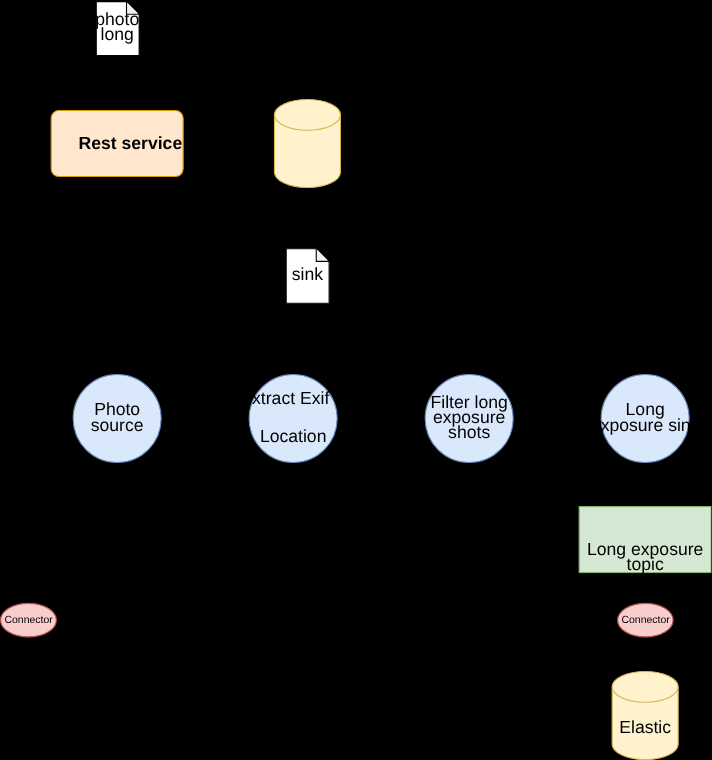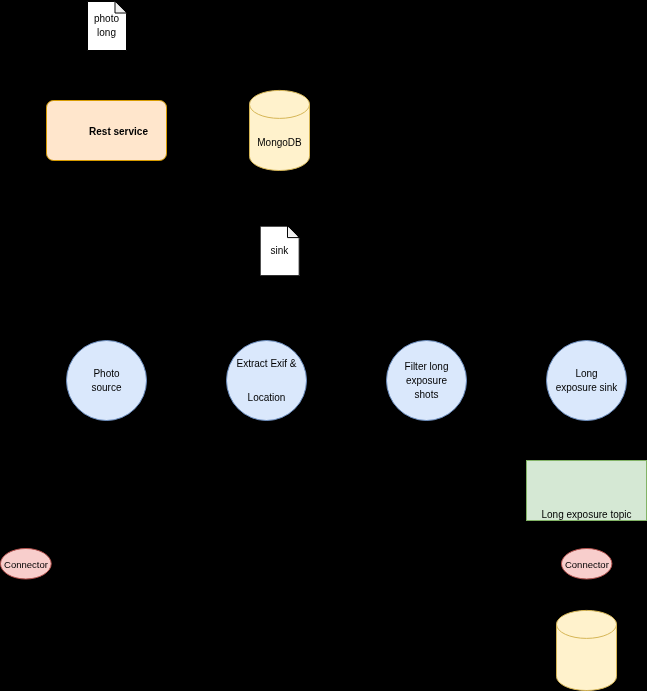--- a/index.html
+++ b/index.html
@@ -2,21 +2,21 @@
 <html><head>
 <meta charset="utf-8">
 <title>diagram</title>
 <style>
   html,body{margin:0;padding:0;background:#000;}
   #canvas{position:relative;width:647px;height:691px;background:#000;overflow:hidden;
     font-family:"Liberation Sans",sans-serif;-webkit-font-smoothing:antialiased;}
   .node{position:absolute;box-sizing:border-box;}
   .node svg{position:absolute;left:0;top:0;overflow:visible;display:block;}
   .lbl{position:absolute;left:0;right:0;display:flex;align-items:center;justify-content:center;
-       text-align:center;color:#000;font-size:10px;line-height:14px;pointer-events:none;transform:translateY(0.55px);}
+       text-align:center;color:#000;font-size:16px;line-height:14px;pointer-events:none;transform:translateY(0.55px);}
   .lbl span{display:block;}
 </style>
 </head>
 <body>
 
 <div id="canvas">
 
   <div class="node" style="left:86.5px;top:0.5px;width:40px;height:50px;">
     <svg width="40" height="50" viewBox="0 0 40 50">
       <path d="M 0.5 0.5 L 27.7 0.5 L 39.5 12.3 L 39.5 49.5 L 0.5 49.5 Z" fill="#ffffff" stroke="none"></path>
@@ -37,23 +37,20 @@
     <div class="lbl" style="top:0;height:61px;">
       <span>Rest service</span>
     </div>
   </div>
 
   <div class="node" style="left:249px;top:90px;width:61px;height:81px;">
     <svg width="61" height="81" viewBox="0 0 61 81">
       <path d="M 0.5 14.4 A 30 14 0 0 1 60.5 14.4 L 60.5 66.5 A 30 14 0 0 1 0.5 66.5 Z" fill="#fff2cc" stroke="#d6b656" stroke-width="1" stroke-linejoin="round"></path>
       <path d="M 0.5 14.4 A 30 14 0 0 0 60.5 14.4" fill="none" stroke="#d6b656" stroke-width="1"></path>
     </svg>
-    <div class="lbl" style="top:29.3px;height:45.8px;">
-      <span>MongoDB</span>
-    </div>
   </div>
 
 
   <div class="node" style="left:259.7px;top:225.5px;width:39.4px;height:49.9px;">
     <svg width="39.4" height="49.9" viewBox="0 0 39.4 49.9">
       <path d="M 0 0 L 27.2 0 L 39.4 12.2 L 39.4 49.9 L 0 49.9 Z" fill="#ffffff" stroke="none"></path>
       <path d="M 28.4 1.2 L 37.6 10.4 L 28.4 10.4 Z" fill="#f0f0f0" stroke="none"></path>
       <path d="M 27.2 0.2 L 0.2 0.2 L 0.2 49.7 L 39.2 49.7 L 39.2 12" fill="none" stroke="#000000" stroke-width="1" stroke-linejoin="miter"></path>
       <path d="M 27.5 0 L 27.5 11.6 L 39.4 11.6" fill="none" stroke="#000000" stroke-width="1" stroke-linejoin="miter"></path>
     </svg>
@@ -128,15 +125,18 @@
     <div class="lbl" style="top:0.8px;left:0.8px;height:31.5px;font-size:9.5px;line-height:10.5px;">
       <span>Connector</span>
     </div>
   </div>
 
   <div class="node" style="left:556px;top:610px;width:61px;height:81px;">
     <svg width="61" height="81" viewBox="0 0 61 81">
       <path d="M 0.5 14.4 A 30 14 0 0 1 60.5 14.4 L 60.5 66.5 A 30 14 0 0 1 0.5 66.5 Z" fill="#fff2cc" stroke="#d6b656" stroke-width="1" stroke-linejoin="round"></path>
       <path d="M 0.5 14.4 A 30 14 0 0 0 60.5 14.4" fill="none" stroke="#d6b656" stroke-width="1"></path>
     </svg>
+    <div class="lbl" style="top:29.3px;height:45.8px;">
+      <span>Elastic</span>
+    </div>
   </div>
 
 </div>
 
 </body></html>

